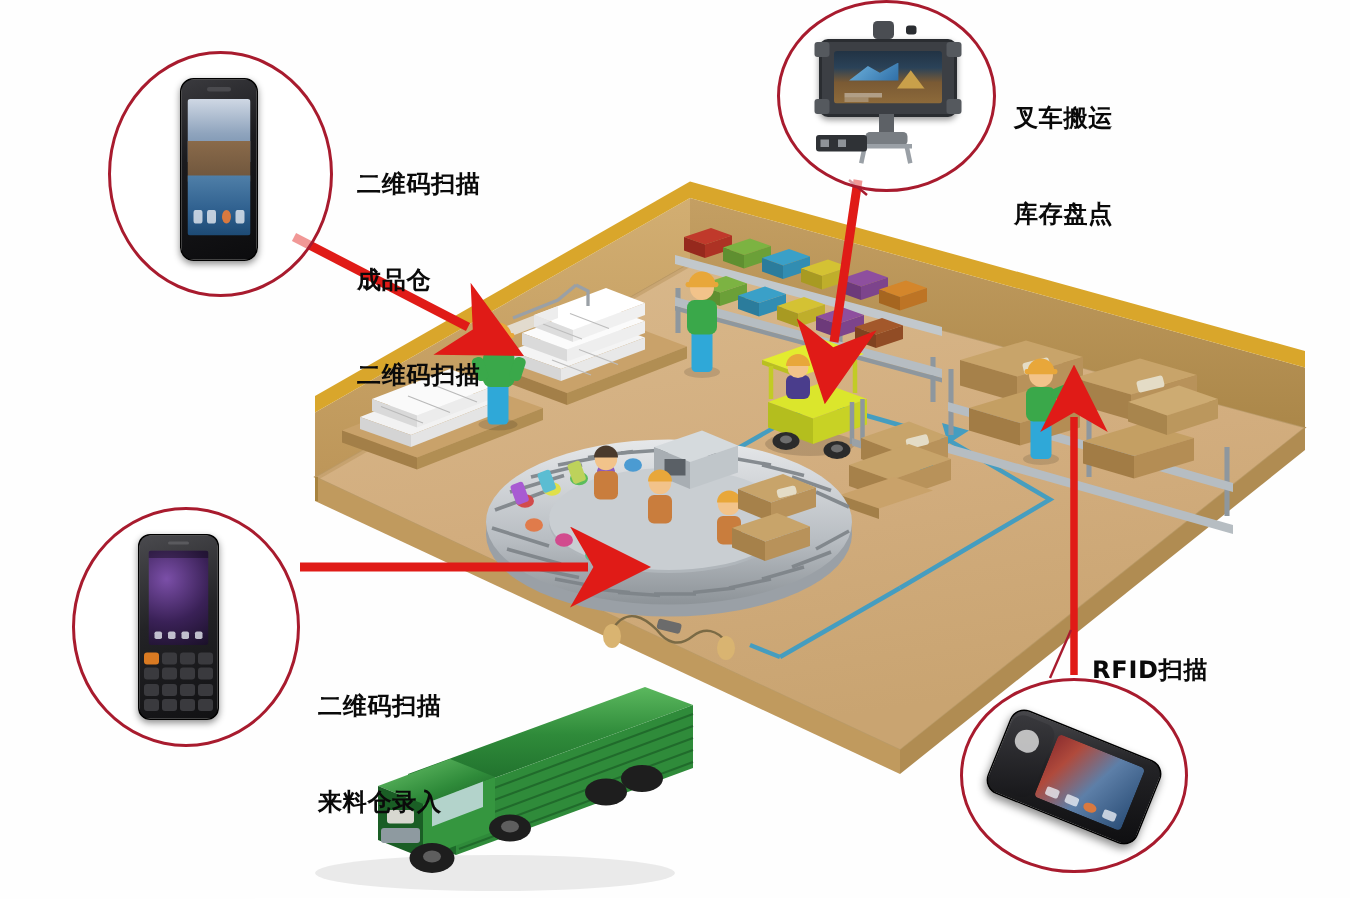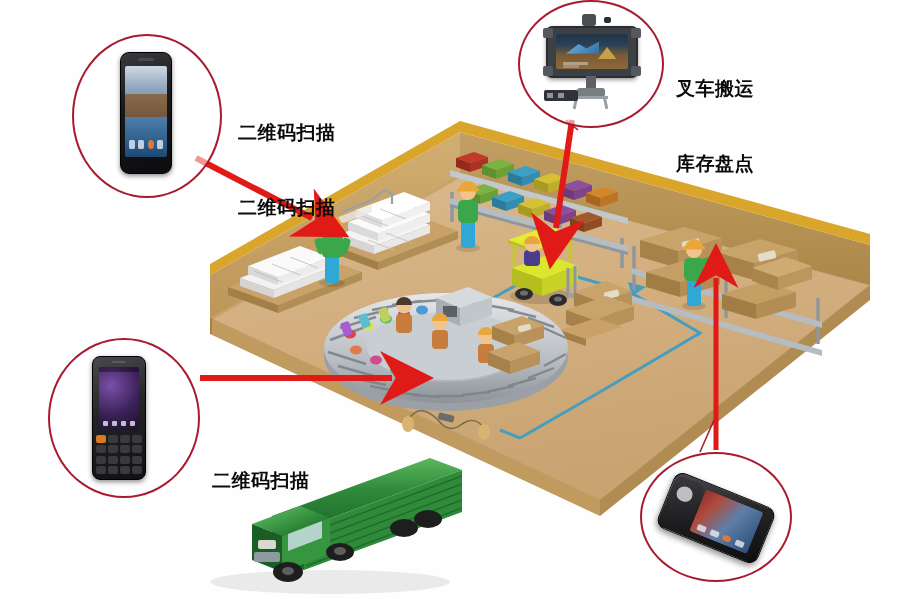--- a/index.html
+++ b/index.html
@@ -13,21 +13,21 @@
     position: relative;
     width: 900px; height: 599px;
     background: #fefefe;
   }
 
   
   .callout-label {
     position: absolute;
     color: #0a0a0a;
     font-weight: bold;
-    font-size: 19px;
+    font-size: 16px;
     line-height: 1.32;
     letter-spacing: 0.5px;
     white-space: pre;
     font-family: "DejaVu Sans", "Liberation Sans", sans-serif;
   }
   .callout-label span { display: block; }
 
   
   .ring {
     position: absolute;
@@ -505,20 +505,21 @@
             <i></i>
             <i class="accent"></i>
             <i></i>
         </div>
       </div>
       <div style="position:absolute; left:34%; top:4%; width:32%; height:2.5%; background:#4a4a4e; border-radius:2px;"></div>
     </div>
   </div>
   <div class="callout-label" style="left:238px; top:70px;">
     <span>二维码扫描</span>
+    <span>成品仓</span>
     <span>二维码扫描</span>
   </div>
 
   <div class="ring" style="left:518px; top:0px; width:146px; height:128px;"></div>
   <div class="device" style="left:546px; top:12px; width:92px; height:98px;">
 
     <div style="position:absolute; left:0; top:14px; width:92px; height:52px; background:#3c3f44; border:2px solid #2a2d31; border-radius:6px; box-shadow:0 2px 4px rgba(0,0,0,.4);">
       <div class="phone-screen" style="left:9%; top:12%; right:9%; bottom:14%; border-radius:2px;">
         <div class="scr-tab"></div>
         <div style="position:absolute; left:14%; top:22%; width:46%; height:34%; background:linear-gradient(135deg,#6fb3dd,#2f6fa8); clip-path:polygon(0% 100%,38% 20%,62% 58%,100% 0%,100% 100%);"></div>
@@ -580,35 +581,37 @@
         <b></b>
           <b></b>
           <b></b>
           <b></b>
       </div>
       <div style="position:absolute; left:36%; top:3%; width:28%; height:2.2%; background:#5a5a5e; border-radius:2px;"></div>
     </div>
   </div>
   <div class="callout-label" style="left:212px; top:418px;">
     <span>二维码扫描</span>
+    <span>来料仓录入</span>
   </div>
 
   <div class="ring" style="left:640px; top:452px; width:152px; height:130px;"></div>
   <div class="device" style="left:662px; top:488px; width:108px; height:60px; transform:rotate(22deg);">
     <div style="position:absolute; inset:0; background:linear-gradient(160deg,#4a4a4e 0%, #232326 40%, #0e0e10 100%); border-radius:10px; border:1px solid #000; box-shadow:0 3px 6px rgba(0,0,0,.45);"></div>
 
     <div style="position:absolute; left:2px; top:4px; width:30px; height:52px; background:linear-gradient(160deg,#3a3a3e,#17171a); border-radius:8px;"></div>
     <div style="position:absolute; left:8px; top:12px; width:16px; height:15px; background:#d8d8d8; border-radius:50% 50% 45% 45%; opacity:.85;"></div>
 
     <div class="phone-screen" style="left:34px; top:7px; width:62px; height:45px; border-radius:3px;">
       <div class="scr-rfid"></div>
       <div class="dots" style="bottom:5%; height:20%;">
         <i></i>
           <i></i>
           <i class="accent"></i>
           <i></i>
       </div>
     </div>
   </div>
   <div class="callout-label" style="left:728px; top:394px;">
+    <span>RFID扫描</span>
   </div>
 
 </div>
 
 </body></html>

